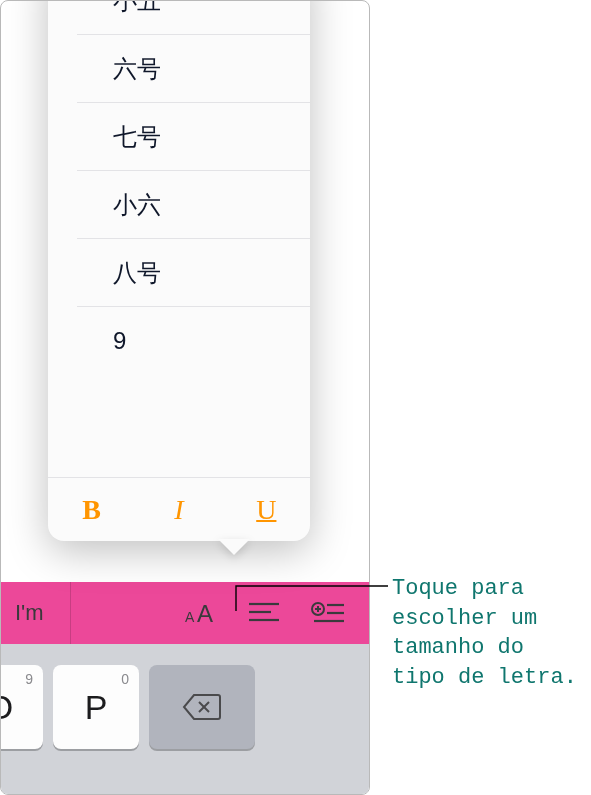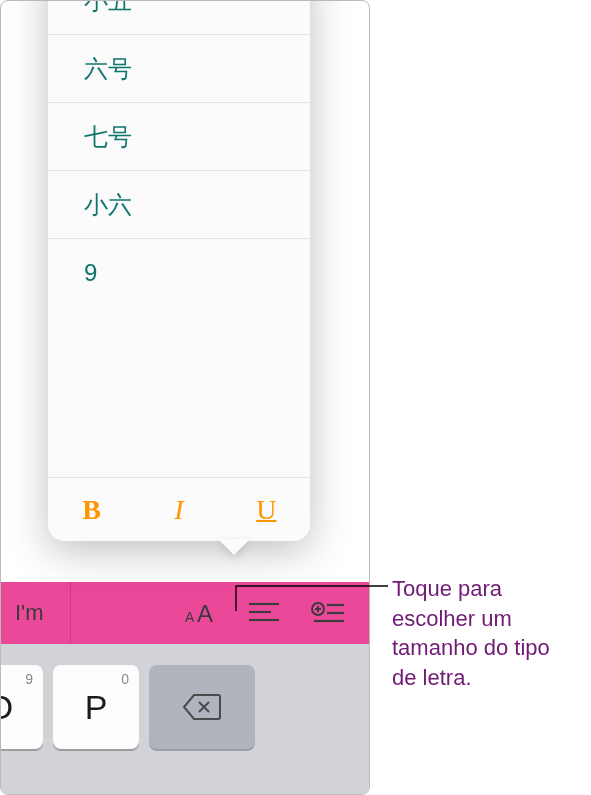--- a/index.html
+++ b/index.html
@@ -116,22 +116,23 @@
   .size-list {
     position: absolute;
     top: 6px; left: 0; right: 0; bottom: 64px;
     overflow: hidden;
   }
   .size-item {
     height: 68px;
     display: flex; align-items: center;
     padding-left: 36px;
     font-size: 24px;
-    color: #0f766e;
+    color: #0f172a;
     border-bottom: 1px solid #e3e3e6;
+    margin-left: 29px;
   }
   .size-item:last-child { border-bottom: none; }
   .style-bar {
     position: absolute;
     left: 0; right: 0; bottom: 0;
     height: 64px;
     border-top: 1px solid #e3e3e6;
     display: flex;
   }
   .style-btn {
@@ -149,22 +150,23 @@
   .callout-line {
     position: absolute;
     pointer-events: none;
   }
   .callout-text {
     position: absolute;
     left: 392px; top: 574px;
     width: 188px;
     font-size: 22px;
     line-height: 1.35;
-    color: #701a75;
+    color: #0f766e;
     font-weight: 400;
+    font-family: Liberation Mono, monospace;
   }
 
   svg { overflow: visible; }
 </style>
 </head>
 <body>
 
 <div class="stage">
 
   <div class="shot">
@@ -228,20 +230,23 @@
           <div class="size-item">
             <span>六号</span>
           </div>
           <div class="size-item">
             <span>七号</span>
           </div>
           <div class="size-item">
             <span>小六</span>
           </div>
           <div class="size-item">
+            <span>八号</span>
+          </div>
+          <div class="size-item">
             <span>9</span>
           </div>
         </div>
       <div class="style-bar">
         <div class="style-btn bold">
           <span>B</span>
         </div>
         <div class="style-btn italic">
           <span>I</span>
         </div>

